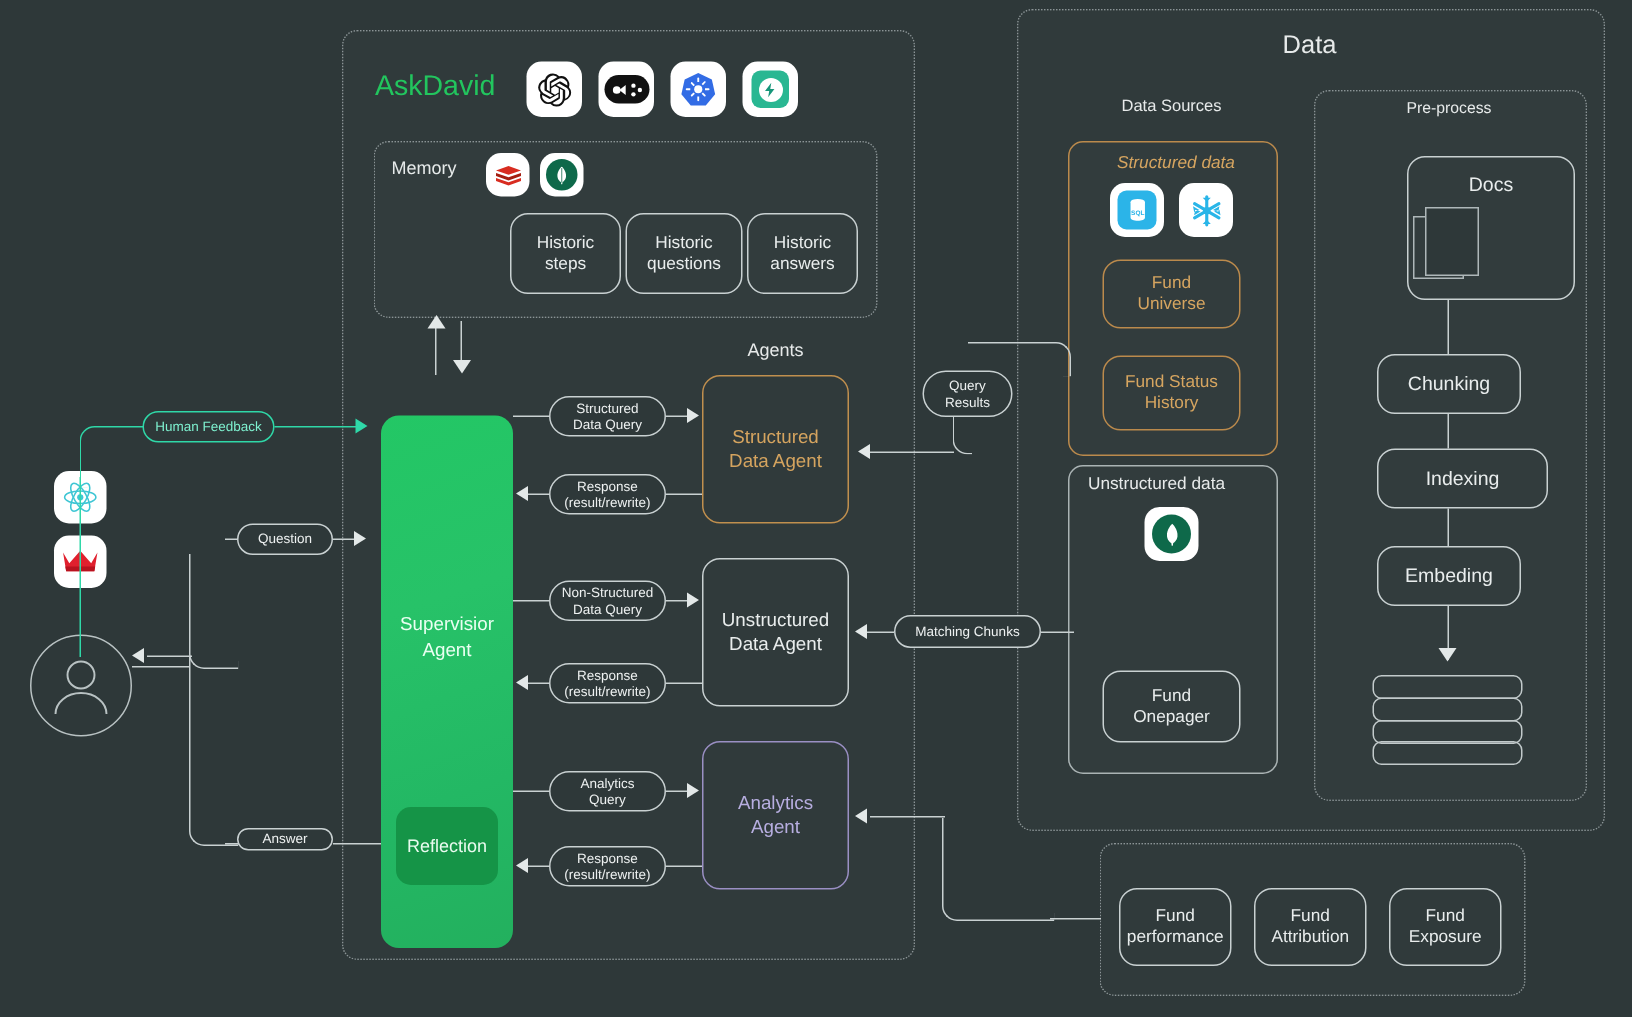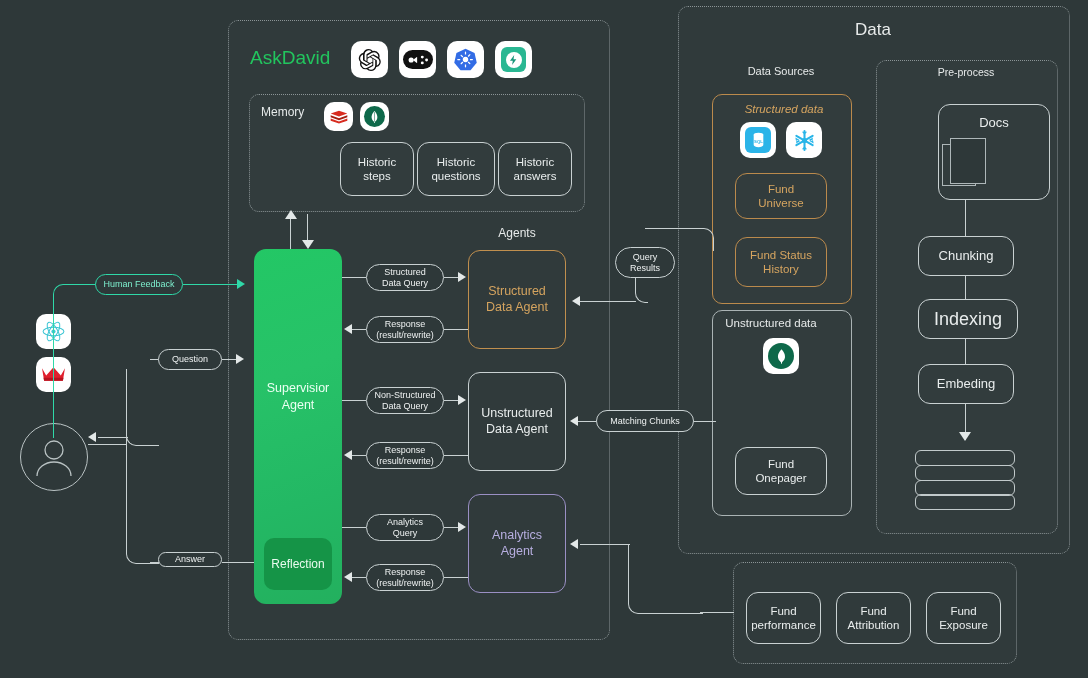--- a/index.html
+++ b/index.html
@@ -77,20 +77,21 @@
   }
   
   #supervisor{
     position:absolute;
     border-radius:12px;
     background:linear-gradient(160deg,#23c765 0%,#27c268 35%,#23b864 70%,#23b05e 100%);
     color:#eafff2;
     display:flex;align-items:center;justify-content:center;
     text-align:center;font-size:12.5px;line-height:1.35;
     z-index:4;
+    margin-top:28px;
   }
   #reflection{
     position:absolute;
     border-radius:10px;
     background:#159447;
     color:#e9fbef;
     display:flex;align-items:center;justify-content:center;
     font-size:12px;
     z-index:5;
   }
@@ -416,21 +417,21 @@
     <div style="left:0;top:8px;width:32px;height:40px;"></div>
     <div style="left:8px;top:2px;width:34px;height:44px;background:#2e3839;"></div>
   </div>
   <div class="ln" style="left:965px;top:200px;width:1px;height:36px;"></div>
 
   <div class="node" style="left:918px;top:236px;width:96px;height:40px;font-size:13px;">
     <span>Chunking</span>
   </div>
   <div class="ln" style="left:965px;top:276px;width:1px;height:23px;"></div>
 
-  <div class="node" style="left:918px;top:299px;width:100px;height:40px;font-size:18px;">
+  <div class="node" style="left:918px;top:299px;width:114px;height:40px;font-size:13px;">
     <span>Indexing</span>
   </div>
   <div class="ln" style="left:965px;top:339px;width:1px;height:25px;"></div>
 
   <div class="node" style="left:918px;top:364px;width:96px;height:40px;font-size:13px;">
     <span>Embeding</span>
   </div>
   <div class="ln" style="left:965px;top:404px;width:1px;height:36px;"></div>
   <div class="arr d" style="left:959px;top:432px;"></div>
 

